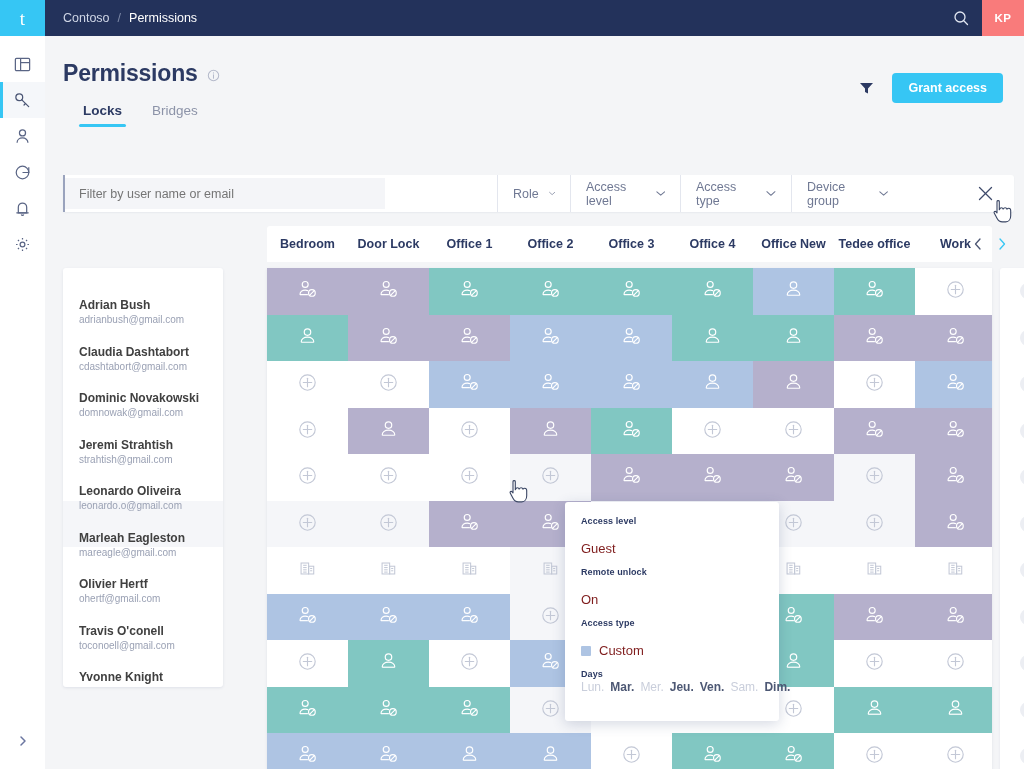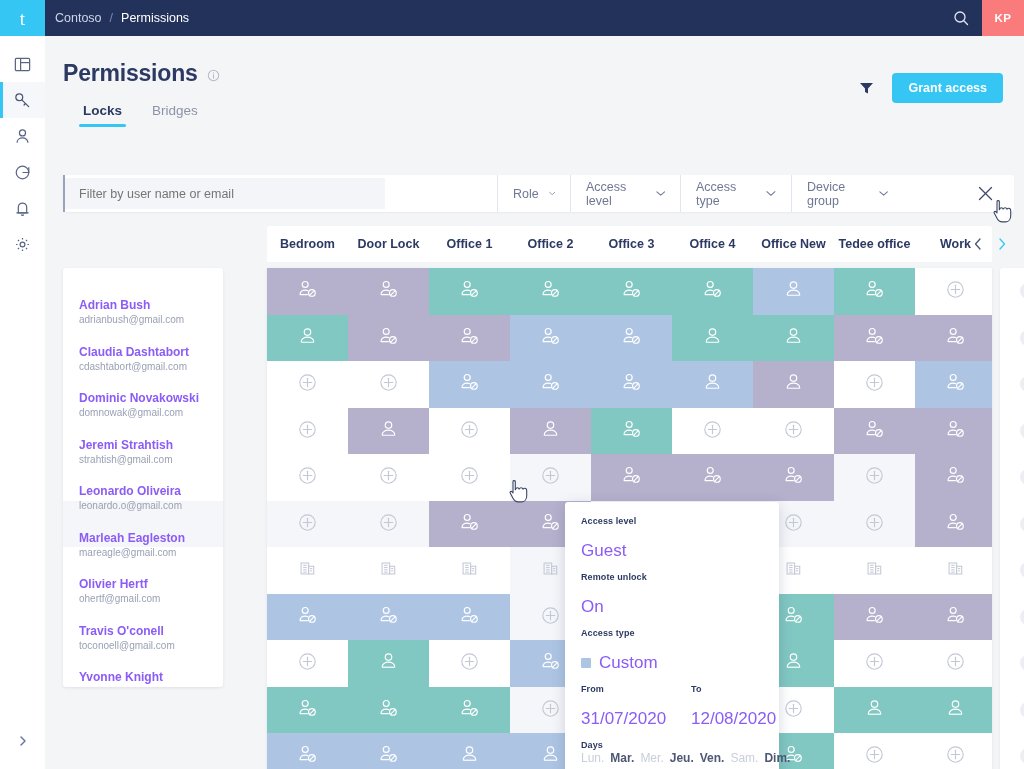--- a/index.html
+++ b/index.html
@@ -10,21 +10,21 @@
     color:#2c3a63;
     font-size:13px;
     -webkit-font-smoothing:antialiased;
   }
   #app { position:relative; width:1024px; height:769px; }
 
   
   .topbar { position:absolute; top:0; left:0; width:1024px; height:36px; background:#23325b; display:flex; align-items:center; }
   .logo-tile { width:45px; height:36px; background:#36c6f4; display:flex; align-items:center; justify-content:center; }
   .logo-tile .glyph { color:#fff; font-size:19px; font-weight:400; font-family:"Liberation Serif", serif; line-height:1; }
-  .crumbs { display:flex; align-items:center; gap:8px; padding-left:10px; color:#cfd6e6; font-size:12.5px; }
+  .crumbs { display:flex; align-items:center; gap:8px; padding-left:18px; color:#cfd6e6; font-size:12.5px; }
   .crumbs .sep { color:#7e8aa8; }
   .crumbs .cur { color:#fff; }
   .topbar-right { margin-left:auto; display:flex; height:36px; }
   .tb-search { width:42px; height:36px; display:flex; align-items:center; justify-content:center; }
   .tb-avatar { width:42px; height:36px; background:#f97b7b; display:flex; align-items:center; justify-content:center;
                color:#fff; font-size:11.5px; font-weight:bold; letter-spacing:.4px; }
 
   
   .rail { position:absolute; top:36px; left:0; width:45px; height:733px; background:#fff; }
   .rail-item { position:relative; width:45px; height:36px; display:flex; align-items:center; justify-content:center; }
@@ -70,40 +70,40 @@
               border-radius:3px 3px 0 0; display:flex; align-items:center; }
   .col-head .ch { flex:0 0 81px; text-align:center; font-size:12.5px; font-weight:bold; color:#2c3a63; white-space:nowrap; }
   .nav-arrows { position:absolute; right:0; top:0; width:48px; height:36px; display:flex; align-items:center; justify-content:center; gap:6px; }
   .nav-arrows .arw { width:18px; height:20px; display:flex; align-items:center; justify-content:center; cursor:pointer; }
 
   
   .users { position:absolute; top:42px; left:0; width:160px; background:#fff; border-radius:3px;
            box-shadow:0 1px 3px rgba(40,60,110,.10); overflow:hidden; }
   .user-row { height:46.5px; padding:0 0 0 16px; display:flex; flex-direction:column; justify-content:center; }
   .user-row.hl { background:#f5f6f9; }
-  .user-name { font-size:12px; font-weight:bold; color:#8b5cf6; line-height:1.25; white-space:nowrap;margin-top:42px; }
+  .user-name { font-size:12px; font-weight:bold; color:#404040; line-height:1.25; white-space:nowrap;margin-top:42px; }
   .user-mail { font-size:10px; color:#9aa1b4; line-height:1.35; white-space:nowrap; }
 
   
   .grid { position:absolute; top:42px; left:204px; width:725px; background:#fff; border-radius:0 0 3px 3px;
           box-shadow:0 1px 3px rgba(40,60,110,.10); overflow:hidden; }
   .grow { display:flex; height:46.5px; }
   .cell { flex:0 0 81px; height:46.5px; display:flex; align-items:center; justify-content:center; position:relative; }
 
   
   .ghost-col { position:absolute; top:42px; left:937px; width:55px; background:#fff; border-radius:3px;
                box-shadow:0 1px 3px rgba(40,60,110,.08); overflow:hidden; }
   .ghost-row { height:46.5px; display:flex; align-items:center; justify-content:center; }
   .ghost-dot { width:16px; height:16px; border-radius:50%; background:#eceef3; }
 
   
   .tip { position:absolute; left:520px; top:466px; width:214px; background:#fff; border-radius:3px;
          box-shadow:0 3px 14px rgba(40,60,110,.20); padding:14px 16px 16px 16px; z-index:40; }
   .tip-lab { font-size:9px; font-weight:bold; color:#2c3a63; letter-spacing:.1px; margin-bottom:1px; }
-  .tip-val { font-size:17px; color:#8b5cf6; font-weight:400; margin-bottom:11px;margin-top:15px; }
+  .tip-val { font-size:13px; color:#7f1d1d; font-weight:400; margin-bottom:11px;margin-top:15px; }
   .tip-val.sw { display:flex; align-items:center; gap:8px; }
   .sw-box { width:10px; height:10px; background:#aec4e3; border-radius:1px; flex:0 0 auto; }
   .tip-2col { display:flex; gap:24px; }
   .tip-2col > div { flex:0 0 auto; }
   .tip-2col .tip-val { width:86px; }
   .days-row { display:flex; gap:6px; margin-bottom:11px; }
   .day { font-size:12px; color:#c9cedb; }
   .day.on { color:#4d5874; font-weight:bold; }
 
   
@@ -1213,30 +1213,20 @@
 
       <div class="tip-lab">Remote unlock</div>
       <div class="tip-val">On</div>
 
       <div class="tip-lab">Access type</div>
       <div class="tip-val sw">
         <span class="sw-box" style="background: rgb(174, 196, 227);"></span>
         <span>Custom</span>
       </div>
 
-      <div class="tip-2col">
-        <div>
-          <div class="tip-lab">From</div>
-          <div class="tip-val">31/07/2020</div>
-        </div>
-        <div>
-          <div class="tip-lab">To</div>
-          <div class="tip-val">12/08/2020</div>
-        </div>
-      </div>
 
       <div class="tip-lab">Days</div>
       <div class="days-row" id="days-row">
           <span class="day">Lun.</span>
           <span class="day on">Mar.</span>
           <span class="day">Mer.</span>
           <span class="day on">Jeu.</span>
           <span class="day on">Ven.</span>
           <span class="day">Sam.</span>
           <span class="day on">Dim.</span>

